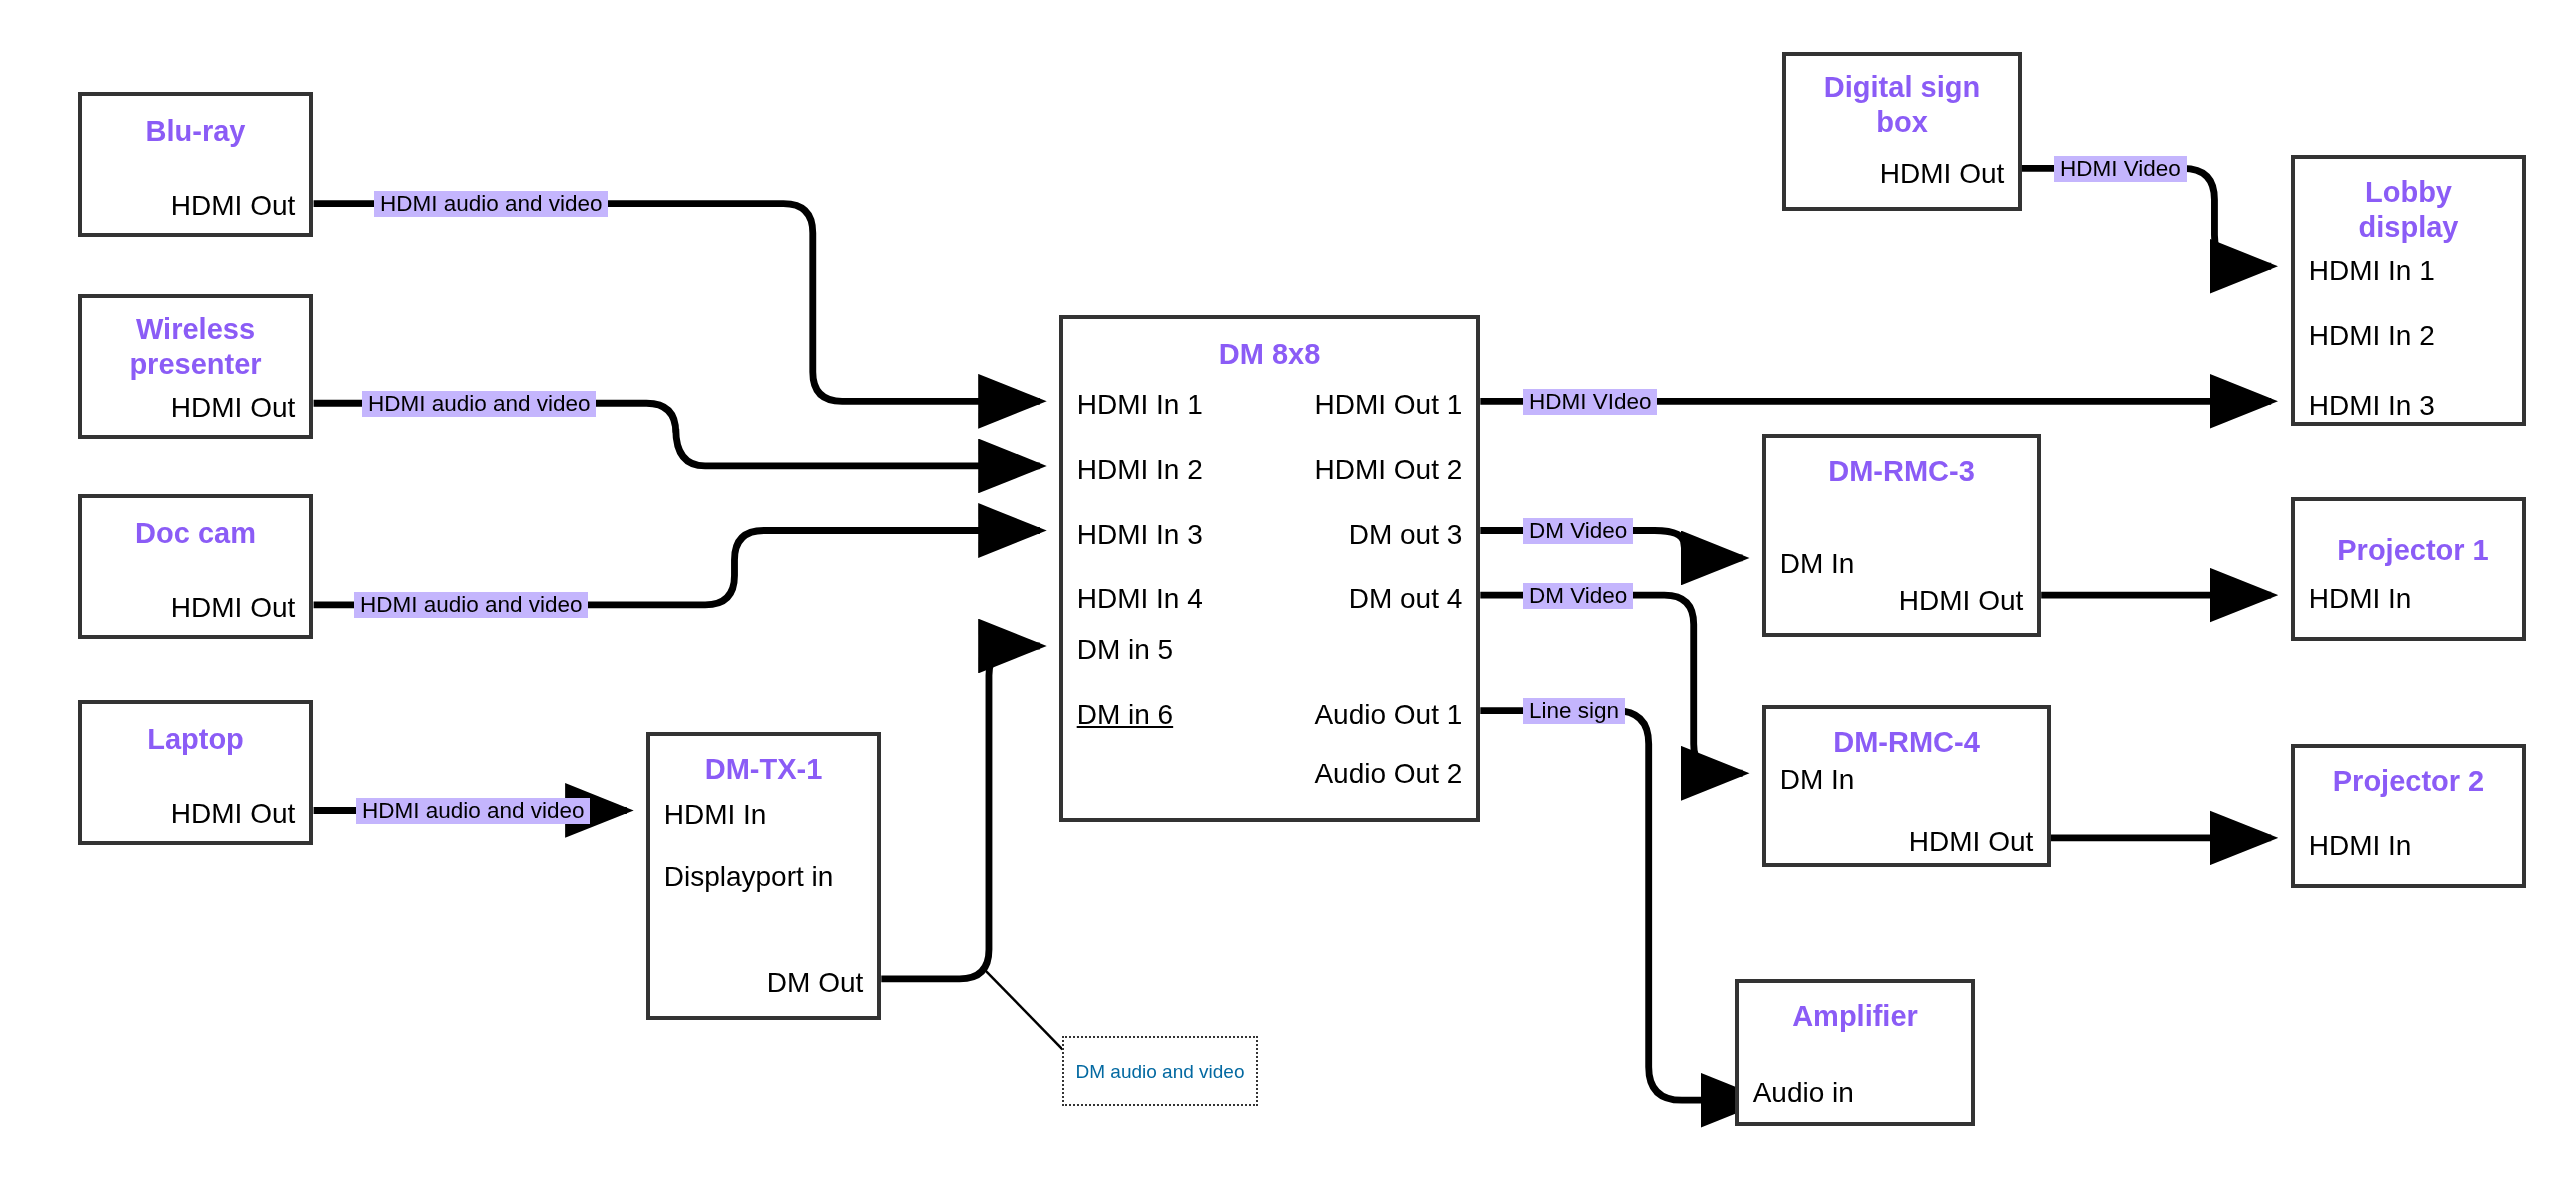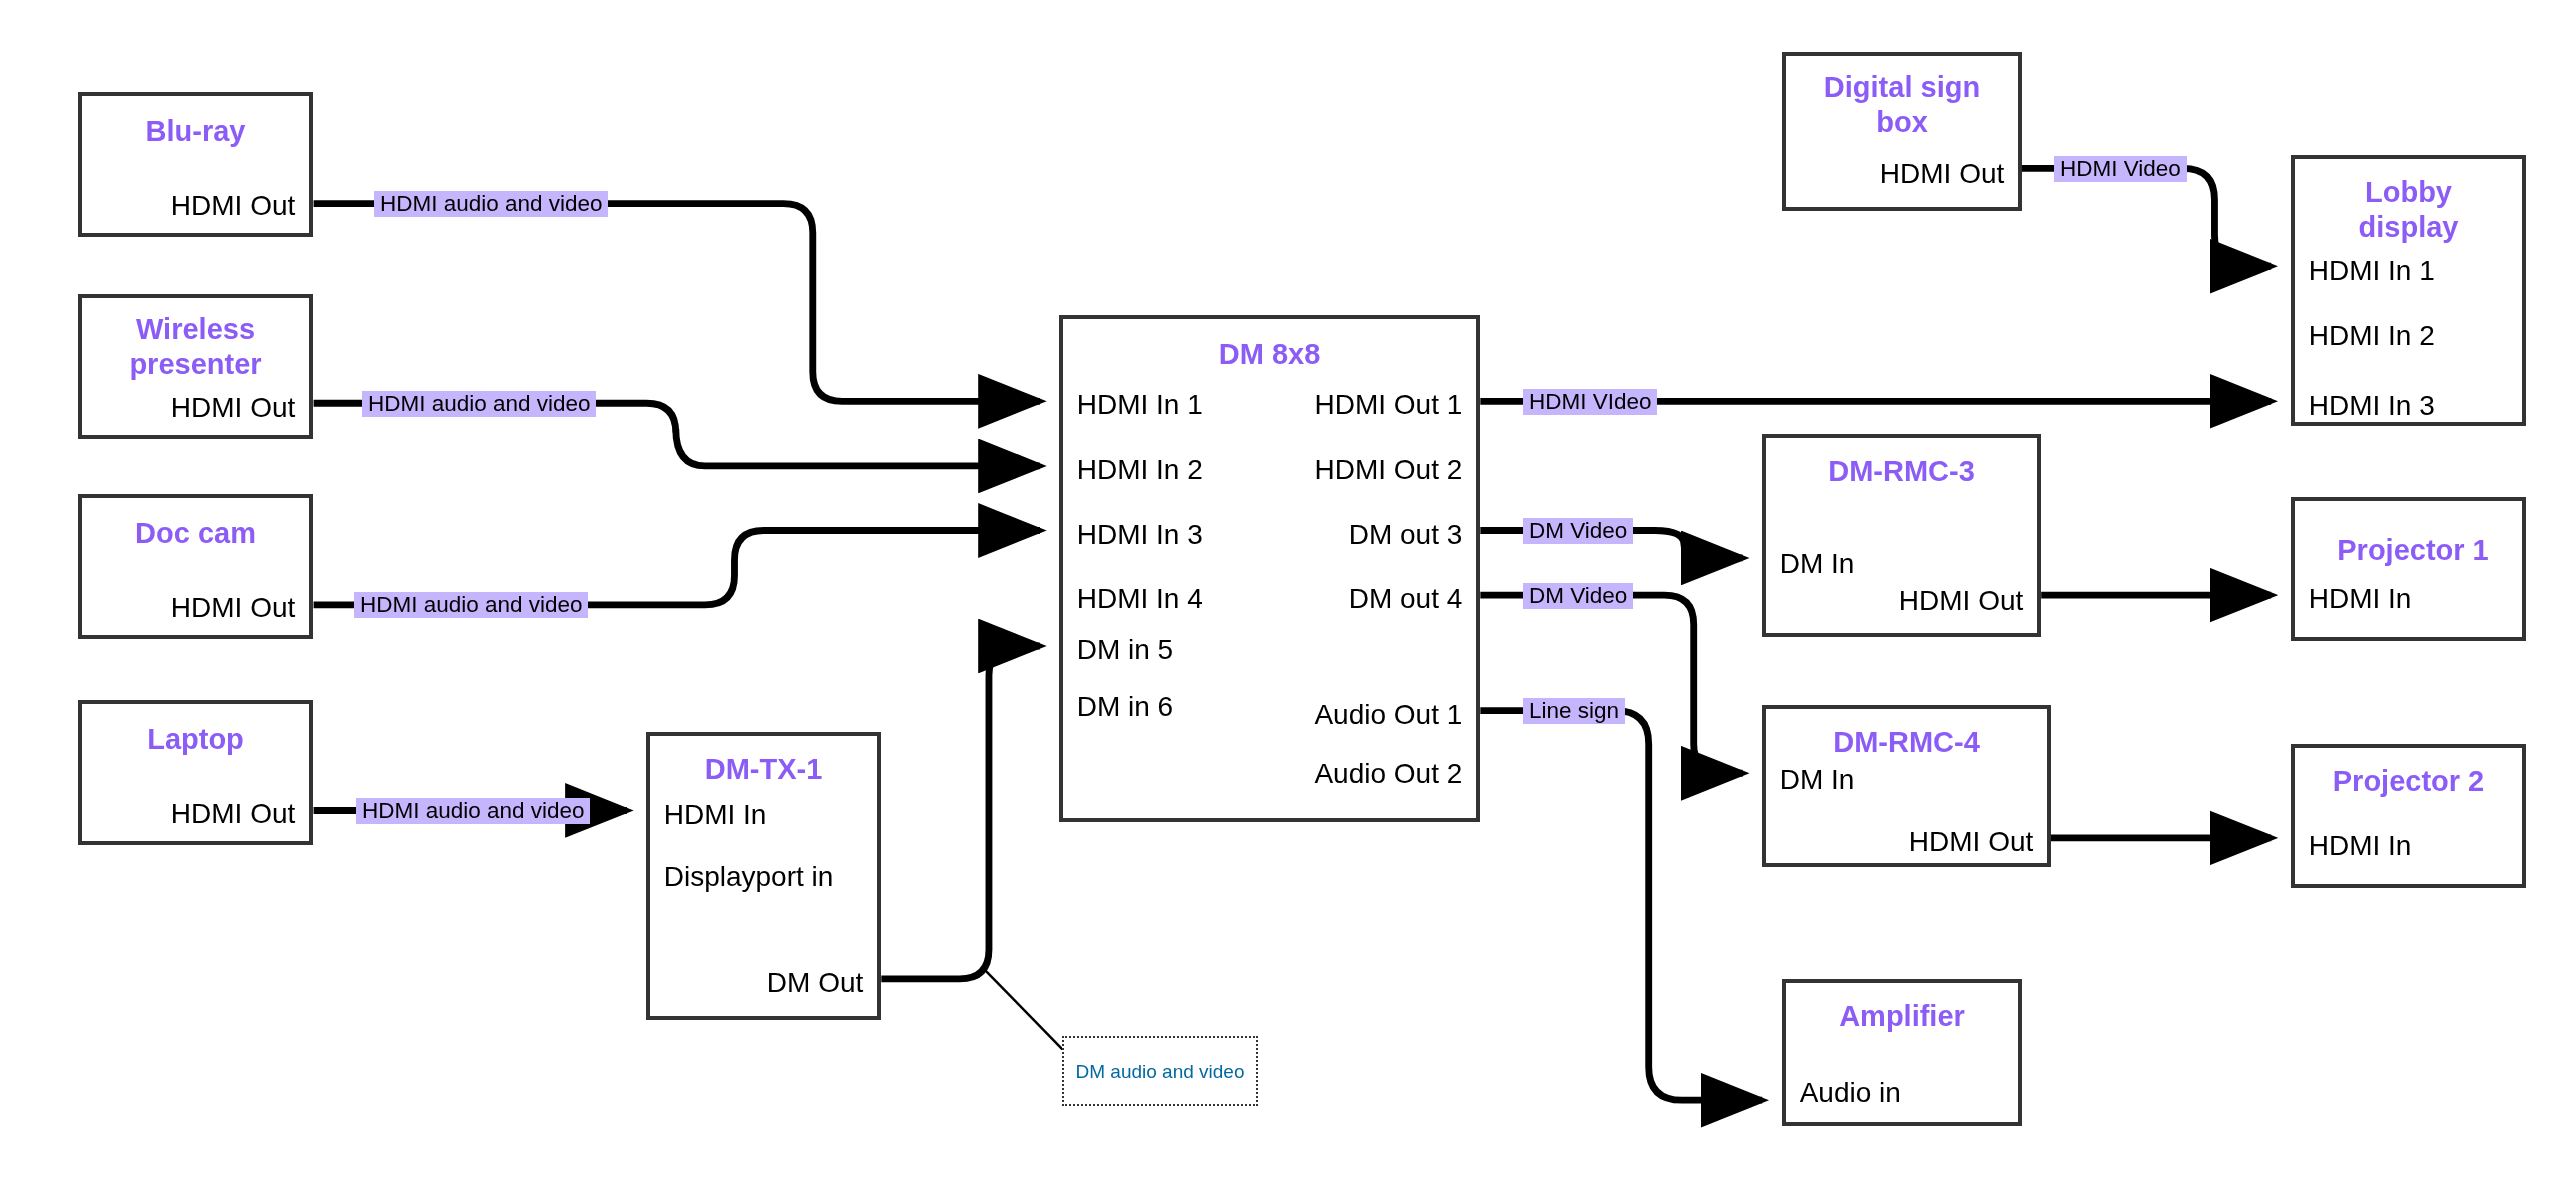--- a/index.html
+++ b/index.html
@@ -142,21 +142,21 @@
   </div>
 
   <div class="node" style="left:1059px; top:315px; width:421px; height:507px;">
     <div class="title" style="top:17.6px;">DM 8x8</div>
 
     <div class="port l" style="top:70px;">HDMI In 1</div>
     <div class="port l" style="top:135px;">HDMI In 2</div>
     <div class="port l" style="top:200px;">HDMI In 3</div>
     <div class="port l" style="top:264px;">HDMI In 4</div>
     <div class="port l" style="top:315px;">DM in 5</div>
-    <div class="port l" style="top:372px;">DM in 6</div>
+    <div class="port l" style="top:380px;text-decoration:underline;">DM in 6</div>
 
     <div class="port r" style="top:70px;">HDMI Out 1</div>
     <div class="port r" style="top:135px;">HDMI Out 2</div>
     <div class="port r" style="top:200px;">DM out 3</div>
     <div class="port r" style="top:264px;">DM out 4</div>
     <div class="port r" style="top:380px;">Audio Out 1</div>
     <div class="port r" style="top:439px;">Audio Out 2</div>
   </div>
 
   <div class="node" style="left:1782px; top:52px; width:240px; height:159px;">
@@ -186,21 +186,21 @@
   <div class="node" style="left:2291px; top:497px; width:235px; height:144px;">
     <div class="title" style="top:32px;margin-left:9px;">Projector 1</div>
     <div class="port l" style="top:82px;">HDMI In</div>
   </div>
 
   <div class="node" style="left:2291px; top:744px; width:235px; height:144px;">
     <div class="title" style="top:15.7px;">Projector 2</div>
     <div class="port l" style="top:82px;">HDMI In</div>
   </div>
 
-  <div class="node" style="left:1782px; top:979px; width:240px; height:147px;padding-left:46px;">
+  <div class="node" style="left:1735px; top:979px; width:240px; height:147px;padding-left:46px;">
     <div class="title" style="top:15.7px;">Amplifier</div>
     <div class="port l" style="top:94px;">Audio in</div>
   </div>
 
   <div class="wirelabel" style="left:374px; top:191px;">HDMI audio and video</div>
 
   <div class="wirelabel" style="left:362px; top:391px;">HDMI audio and video</div>
 
   <div class="wirelabel" style="left:354px; top:592px;">HDMI audio and video</div>
 

